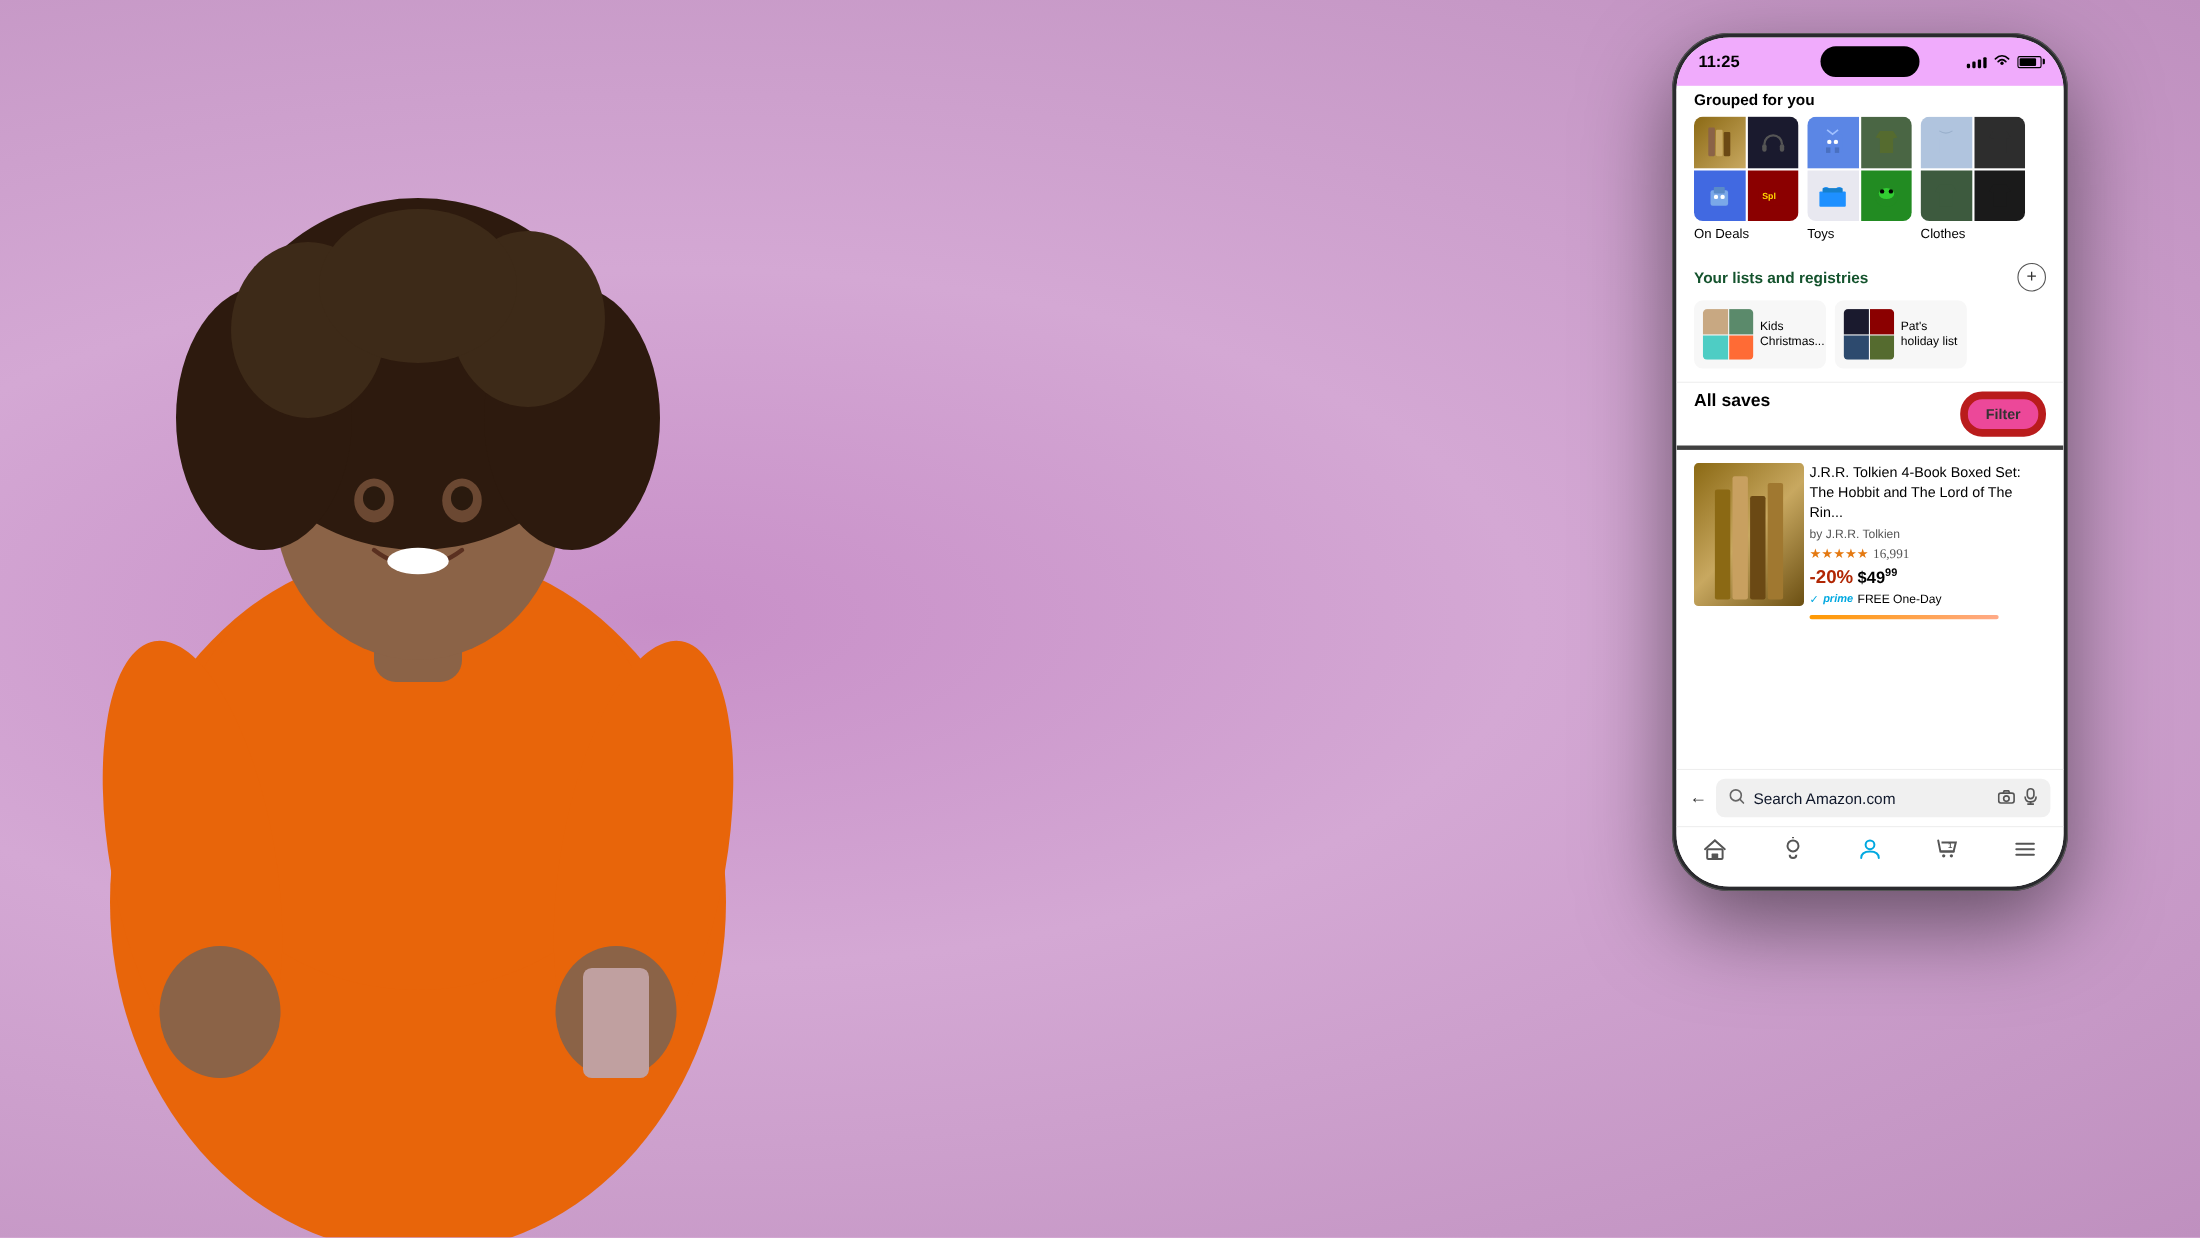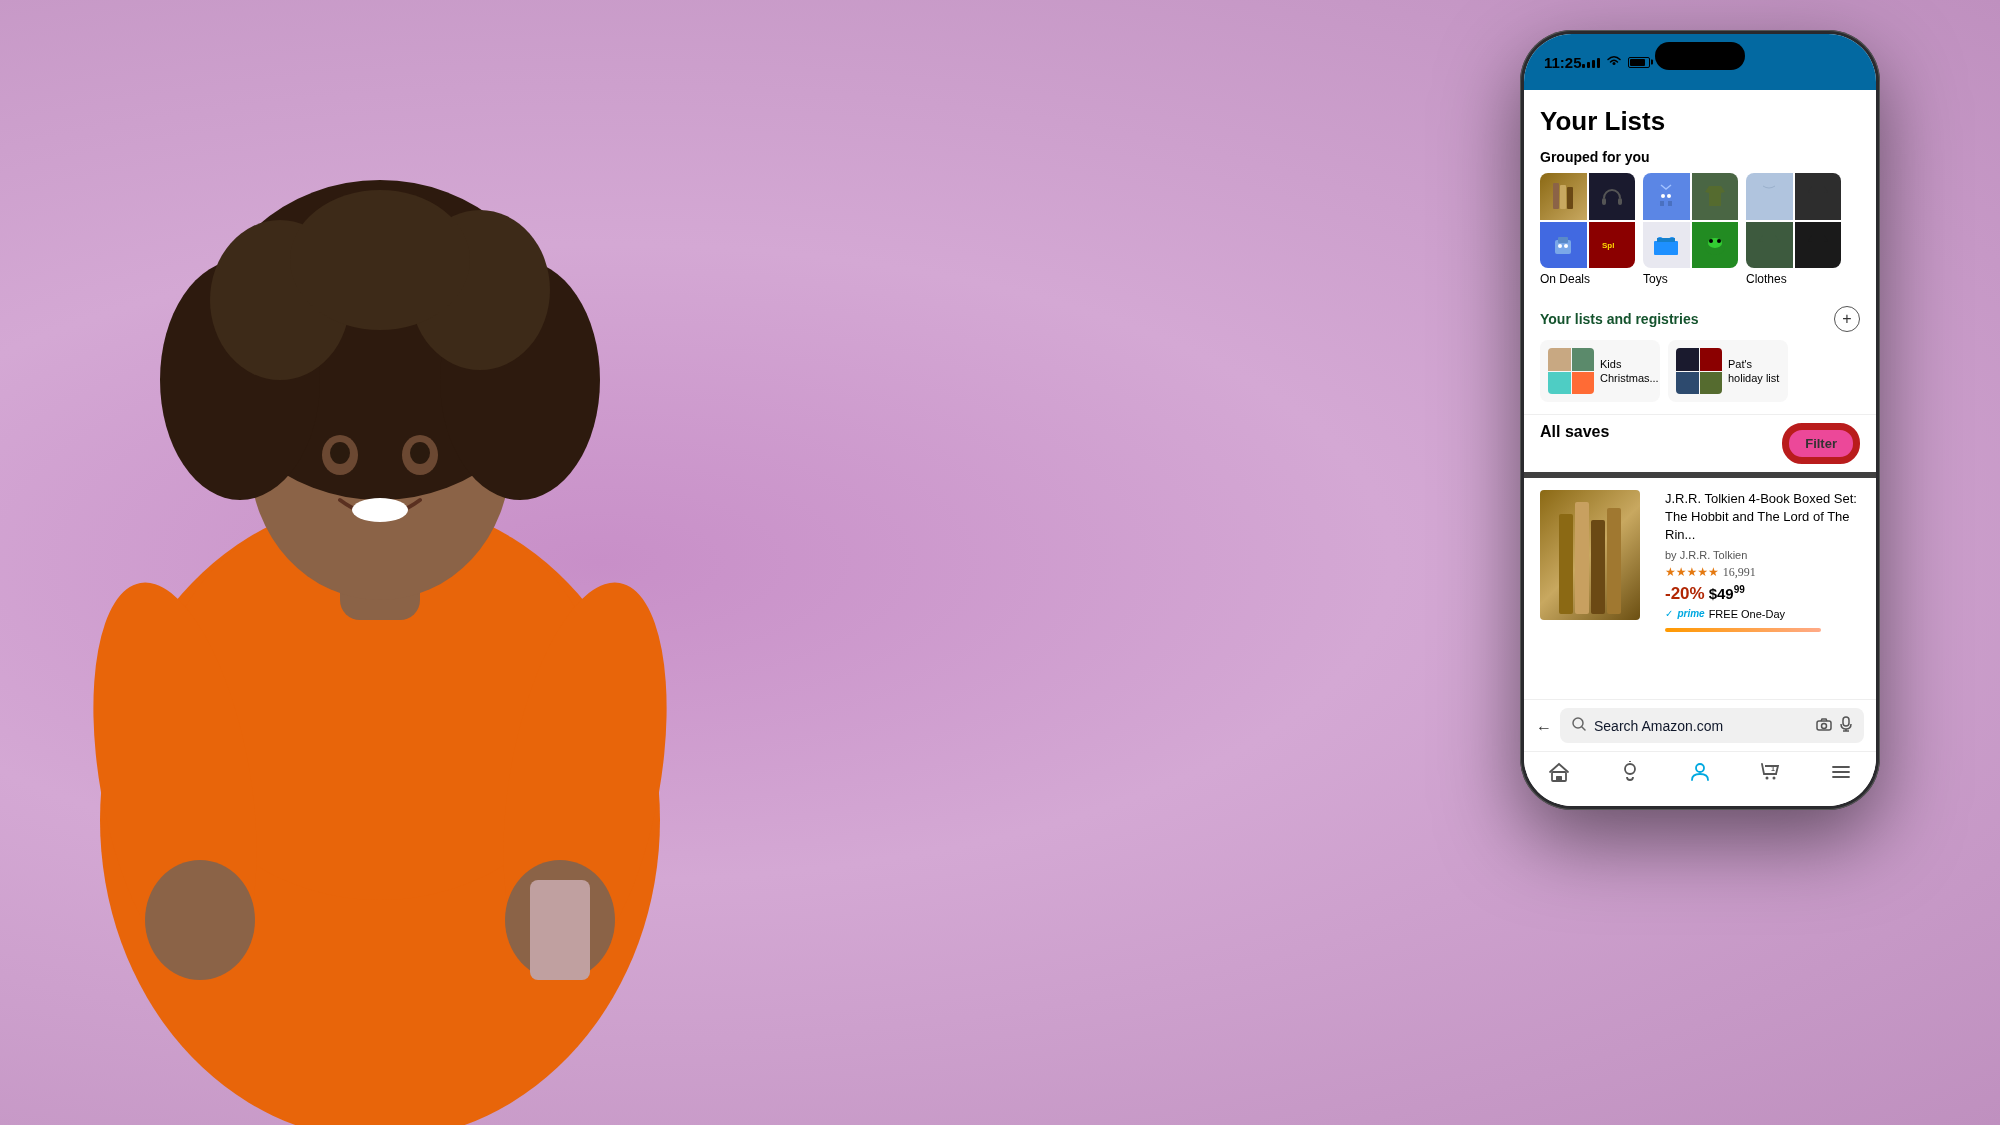--- a/index.html
+++ b/index.html
@@ -53,25 +53,25 @@
       height: 100%;
       background: white;
       border-radius: 48px;
       overflow: hidden;
       display: flex;
       flex-direction: column;
     }
 
     
     .status-bar {
-      background: #0369a1;
-      height: 56px;
-      display: flex;
-      align-items: center;
-      justify-content: flex-start;
+      background: #f0abfc;
+      height: 44px;
+      display: flex;
+      align-items: center;
+      justify-content: space-between;
       padding: 0 20px;
       flex-shrink: 0;
       position: relative;
     }
 
     .status-time {
       font-size: 15px;
       font-weight: 600;
       color: #000;
     }
@@ -324,23 +324,23 @@
       font-size: 13px;
       font-weight: 700;
       color: #333;
       background: #ec4899;
       cursor: pointer;
     }
 
     
     .product-card {
       display: flex;
-      gap: 25px;
+      gap: 5px;
       padding: 12px 16px;
-      border-top: 6px solid #404040;
+      border-top: 4px solid #404040;
     }
 
     .product-image {
       width: 100px;
       height: 130px;
       background: linear-gradient(160deg, #c8a870 0%, #8B6914 60%, #5a3e0a 100%);
       border-radius: 4px;
       flex-shrink: 0;
       display: flex;
       align-items: center;
@@ -602,23 +602,20 @@
             </svg>
           </span>
           <div class="battery-icon">
             <div class="battery-fill"></div>
           </div>
         </div>
       </div>
 
       <div class="phone-content">
 
-        <div class="lists-header">
-          <h1 class="lists-title">Your Lists</h1>
-        </div>
 
         <div class="section-title">Grouped for you</div>
         <div class="grouped-grid">
 
           <div class="grouped-card">
             <div class="grouped-images">
               <div class="img-cell" style="background:linear-gradient(135deg,#8B6914,#c8a860)">
                 <svg width="24" height="30" viewBox="0 0 24 30">
                     <rect x="2" y="2" width="6" height="26" rx="1" fill="#8B6347"></rect>
                     <rect x="9" y="4" width="6" height="24" rx="1" fill="#c8a860"></rect>

